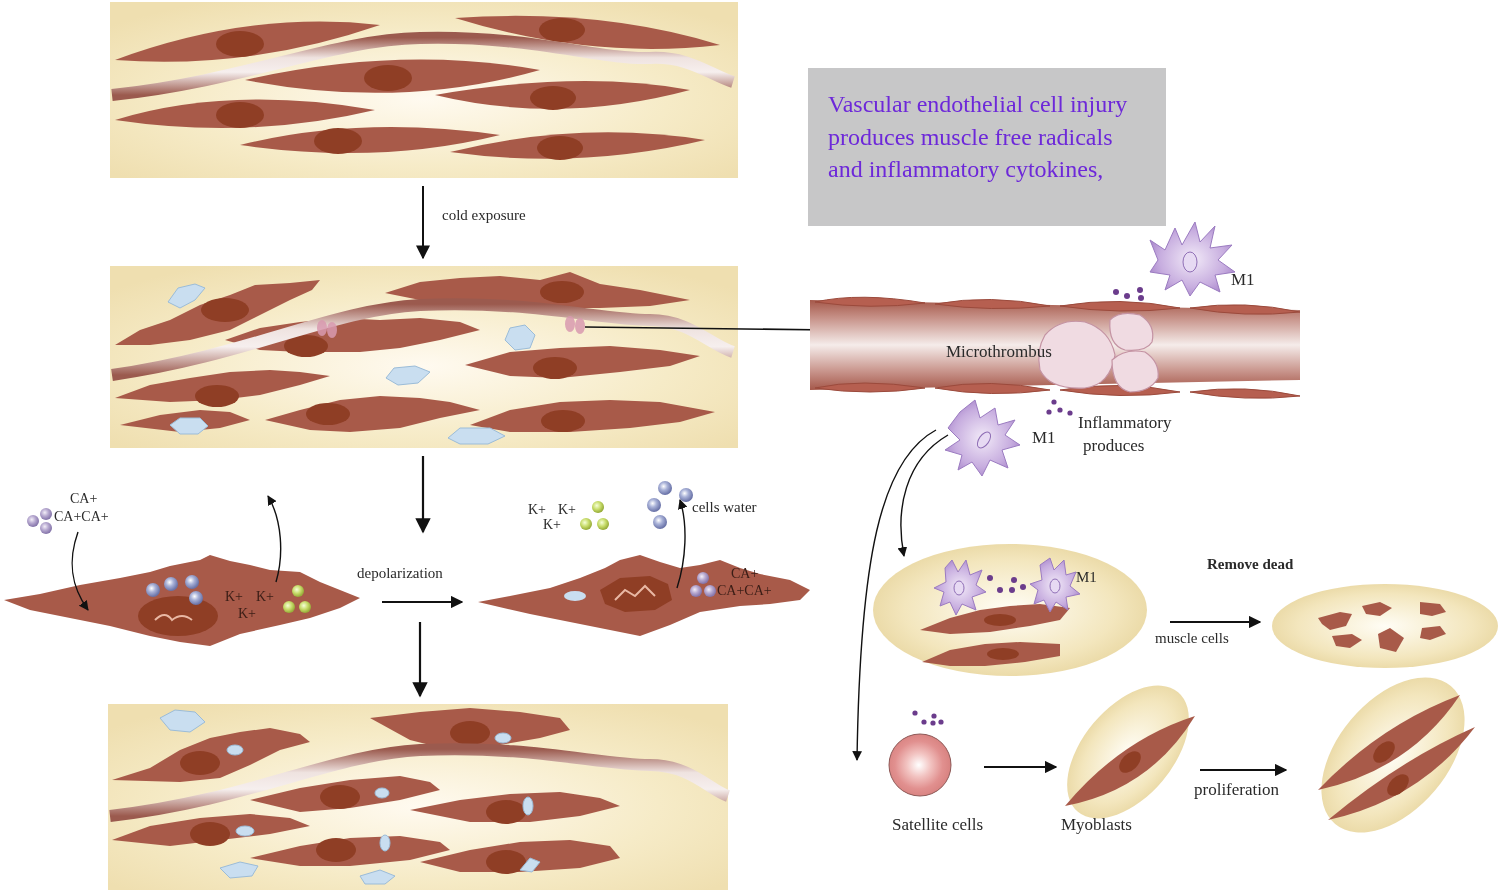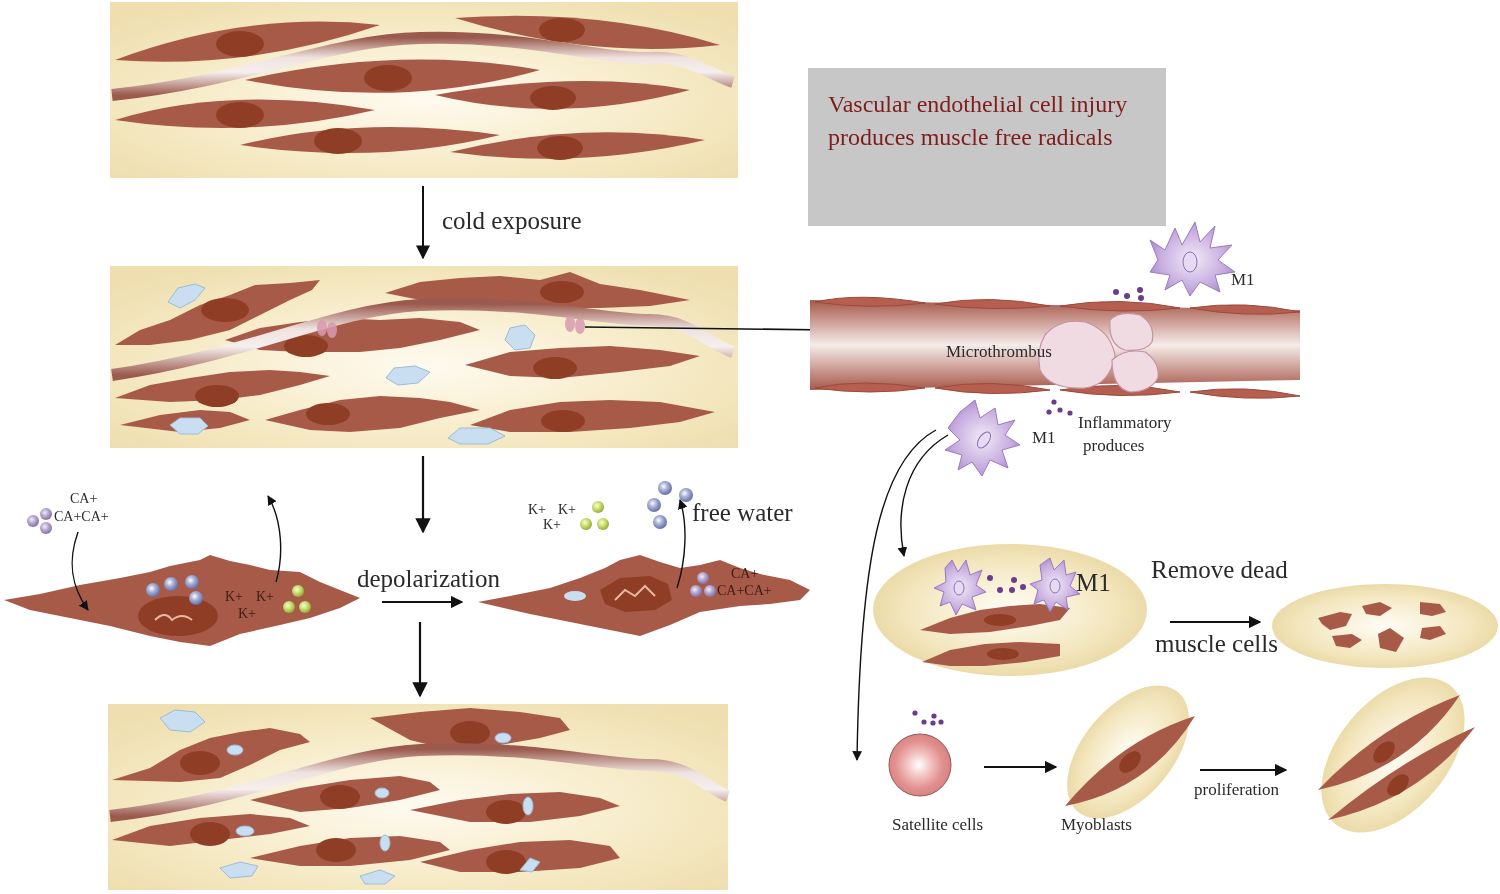--- a/index.html
+++ b/index.html
@@ -2,22 +2,22 @@
 <html><head>
 <meta charset="utf-8">
 <style>
   html, body { margin: 0; padding: 0; background: #ffffff; }
   body { width: 1500px; height: 894px; position: relative; overflow: hidden;
          font-family: "Liberation Serif", "DejaVu Serif", serif; color: #2a2a2a; }
   svg#diagram { position: absolute; left: 0; top: 0; }
   .lbl { position: absolute; white-space: nowrap; line-height: 1; }
   .note-box { position: absolute; left: 808px; top: 68px; width: 358px; height: 158px;
               background: #c7c7c8; box-sizing: border-box; padding: 20px 0 0 20px; }
-  .note-line { font-size: 24px; line-height: 32.5px; color: #7f1d1d; white-space: nowrap; }
-  .t-big { font-size: 25px; }
+  .note-line { font-size: 24px; line-height: 32.5px; color: #6d28d9; white-space: nowrap; }
+  .t-big { font-size: 15px; }
   .t-med { font-size: 17px; }
   .t-ion { font-size: 14px; color: #2b2b2b; }
   .t-ion-dark { font-size: 14px; color: #3a1d16; }
 </style>
 </head>
 <body>
 
 <svg id="diagram" width="1500" height="894" viewBox="0 0 1500 894">
   <defs>
     <radialGradient id="tissueGrad" cx="50%" cy="55%" r="65%">
@@ -332,42 +332,43 @@
     <ellipse cx="1384" cy="752" rx="13" ry="8" transform="rotate(-45 1384 752)" fill="#8f3e25"></ellipse>
     <ellipse cx="1398" cy="785" rx="13" ry="8" transform="rotate(-45 1398 785)" fill="#8f3e25"></ellipse>
   </g>
 </svg>
 
 <div class="lbl t-big" style="left:442px; top:208px;">cold exposure</div>
 
 <div class="note-box">
   <div class="note-line">Vascular endothelial cell injury</div>
   <div class="note-line">produces muscle free radicals</div>
+  <div class="note-line">and inflammatory  cytokines,</div>
 </div>
 
 <div class="lbl t-ion" style="left:70px; top:492px;">CA+</div>
 <div class="lbl t-ion" style="left:54px; top:510px;">CA+CA+</div>
 <div class="lbl t-ion-dark" style="left:225px; top:590px;">K+</div>
 <div class="lbl t-ion-dark" style="left:256px; top:590px;">K+</div>
 <div class="lbl t-ion-dark" style="left:238px; top:607px;">K+</div>
 
 <div class="lbl t-big" style="left:357px; top:566px;">depolarization</div>
 
 <div class="lbl t-ion" style="left:528px; top:503px;">K+</div>
 <div class="lbl t-ion" style="left:558px; top:503px;">K+</div>
 <div class="lbl t-ion" style="left:543px; top:518px;">K+</div>
-<div class="lbl t-big" style="left:692px; top:500px;">free water</div>
+<div class="lbl t-big" style="left:692px; top:500px;">cells water</div>
 <div class="lbl t-ion-dark" style="left:731px; top:567px;">CA+</div>
 <div class="lbl t-ion-dark" style="left:717px; top:584px;">CA+CA+</div>
 
 <div class="lbl t-med" style="left:902px; top:343px;margin-left:44px;">Microthrombus</div>
 <div class="lbl t-med" style="left:1231px; top:271px;">M1</div>
 <div class="lbl t-med" style="left:1032px; top:429px;">M1</div>
 <div class="lbl t-med" style="left:1078px; top:414px;">Inflammatory</div>
 <div class="lbl t-med" style="left:1083px; top:437px;">produces</div>
 
 <div class="lbl t-big" style="left:1076px; top:570px;">M1</div>
-<div class="lbl t-big" style="left:1151px; top:557px;">Remove dead</div>
+<div class="lbl t-big" style="left:1207px; top:557px;font-weight:bold;">Remove dead</div>
 <div class="lbl t-big" style="left:1155px; top:589px;margin-top:42px;">muscle cells</div>
 
 <div class="lbl t-med" style="left:892px; top:816px;">Satellite cells</div>
 <div class="lbl t-med" style="left:1061px; top:816px;">Myoblasts</div>
 <div class="lbl t-med" style="left:1194px; top:781px;">proliferation</div>
 
 </body></html>

